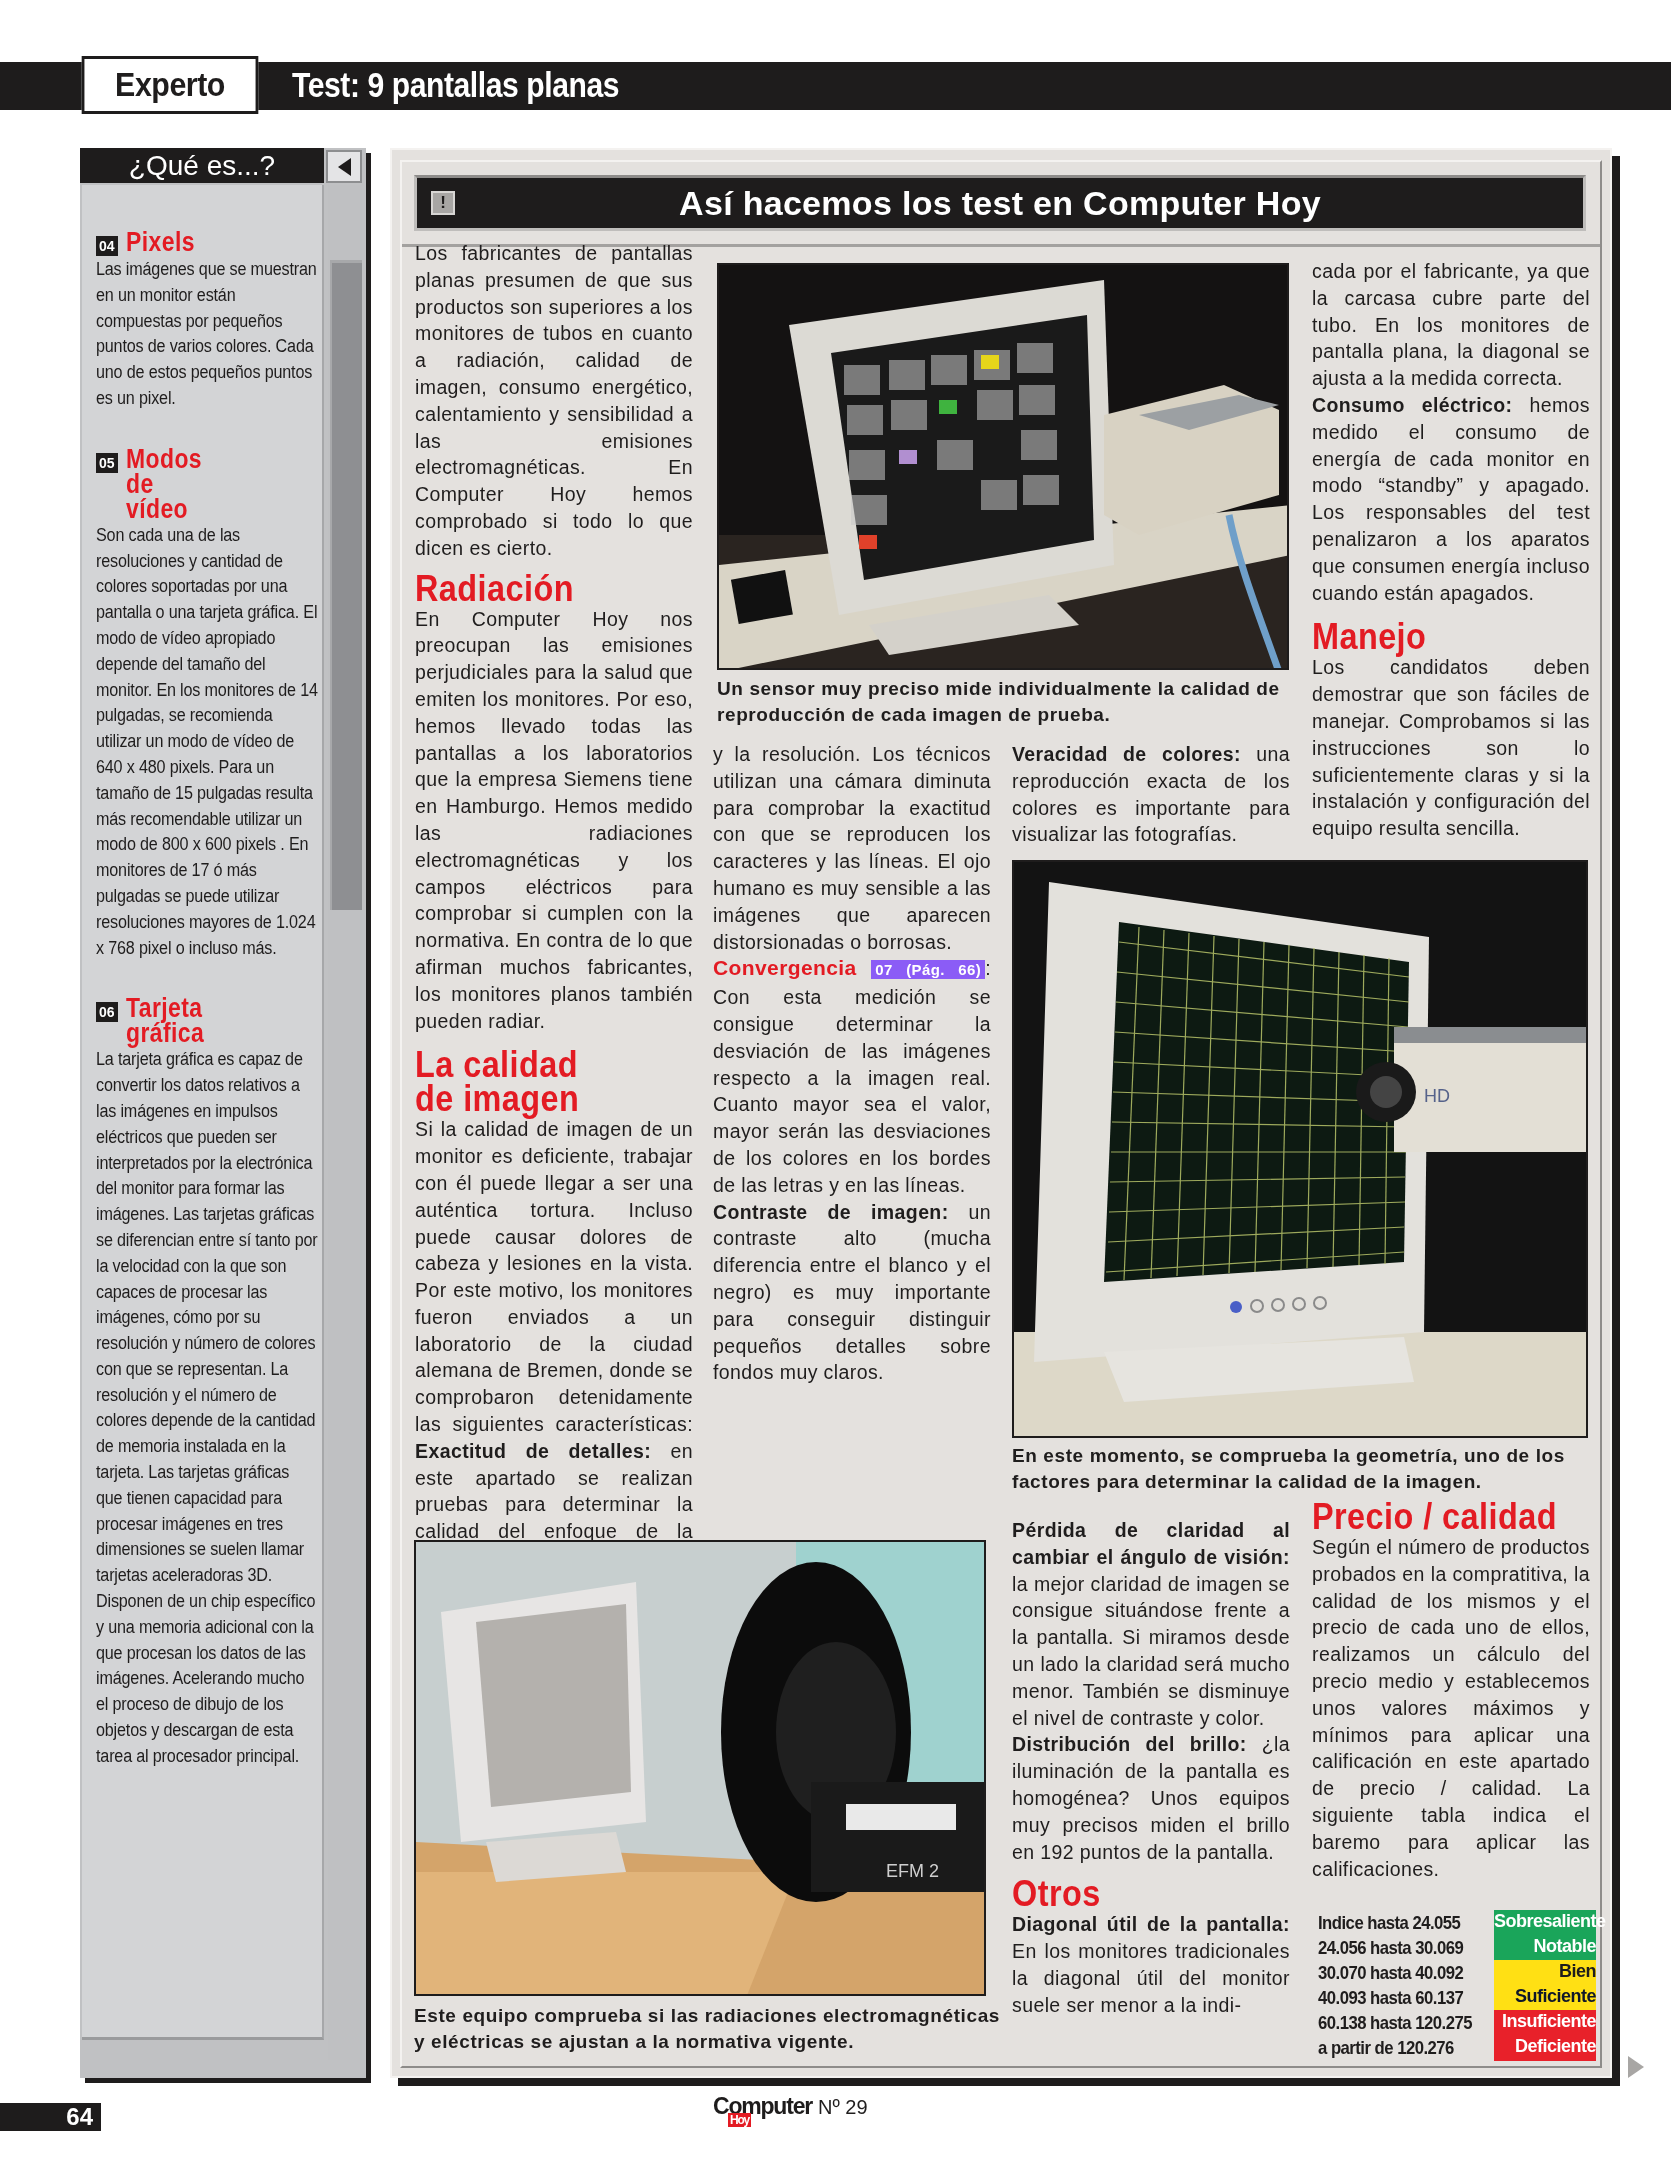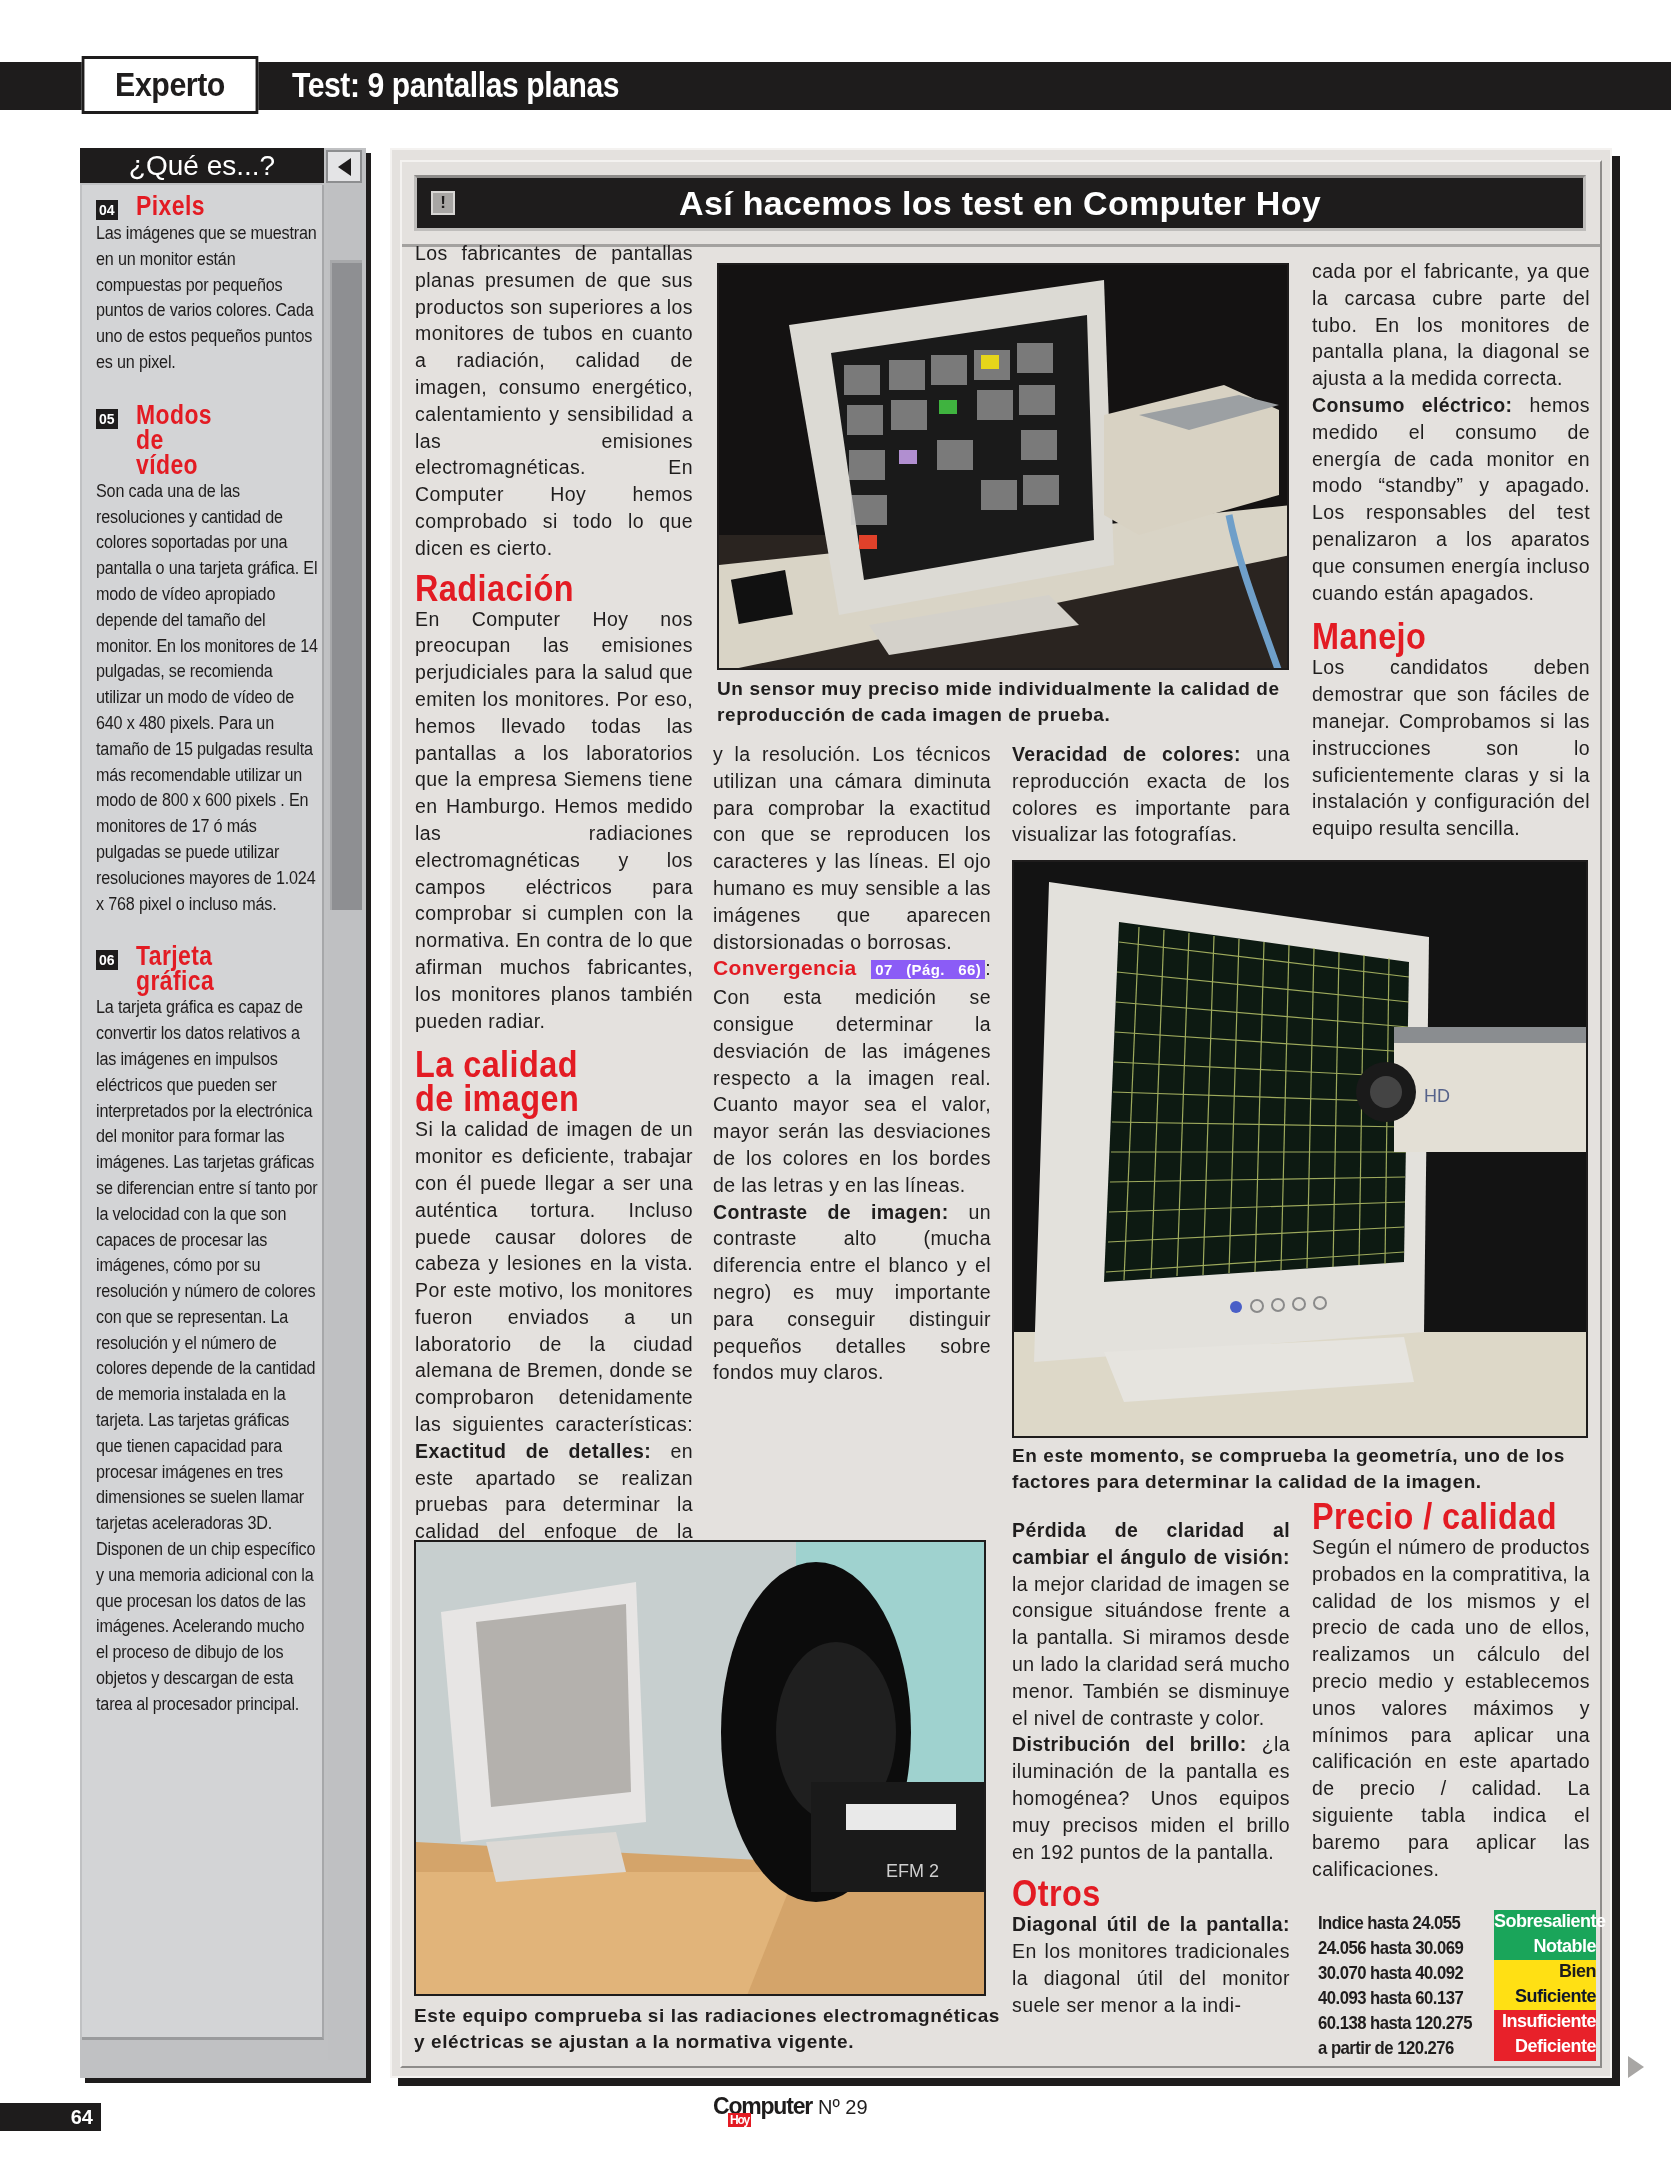--- a/index.html
+++ b/index.html
@@ -14,21 +14,21 @@
   
   .side{left:80px;top:148px;width:286px;height:1930px;background:#c0c1c3;box-shadow:5px 5px 0 #1e1c1c;}
   .side-title{left:80px;top:148px;width:244px;height:35px;background:#1e1c1c;color:#fff;font-size:28px;display:flex;align-items:center;justify-content:center;}
   .side-btn{left:326px;top:150px;width:36px;height:33px;background:#e4e4e6;border:2px solid #8d8e90;display:flex;align-items:center;justify-content:center;}
   .side-btn .tri{width:0;height:0;border-top:9px solid transparent;border-bottom:9px solid transparent;border-right:13px solid #1e1c1c;}
   .side-body{left:82px;top:185px;width:242px;height:1855px;background:#d3d4d6;border-right:2px solid #a6a7a9;border-bottom:3px solid #9a9b9d;}
   .side-track{left:328px;top:185px;width:34px;height:1875px;background:#bfc0c2;}
   .side-thumb{left:330px;top:260px;width:32px;height:650px;background:#8e8f92;border-top:3px solid #a7a8aa;border-left:2px solid #a7a8aa;}
   .side-content{left:96px;top:194px;width:220px;}
   .term{margin-bottom:22px;}
-  .term-head{display:flex;align-items:flex-start;gap:18px;}
+  .term-head{display:flex;align-items:flex-start;gap:8px;margin-top:36px;}
   .num{background:#1e1c1c;color:#fff;font-weight:700;font-size:14px;padding:2px 3px;margin-top:6px;line-height:16px;}
   .term-title{color:#e31b23;font-weight:700;font-size:27px;line-height:25px;letter-spacing:0.5px;transform:scaleX(0.85);transform-origin:left top;}
   .term-body{font-size:18.8px;line-height:25.8px;letter-spacing:-0.2px;transform:scaleX(0.86);transform-origin:left top;width:258px;white-space:pre-line;}
   
   .panel-shadow{left:398px;top:156px;width:1222px;height:1930px;background:#1e1c1c;}
   .panel{left:390px;top:148px;width:1222px;height:1930px;background:#e4e1de;border:2px solid #f4f2f0;}
   .panel-inner{left:400px;top:160px;width:1202px;height:1908px;border:2px solid #f4f2f0;border-bottom-color:#8e8c8a;border-right-color:#8e8c8a;}
   .ptitle{left:414px;top:175px;width:1172px;height:56px;background:#1e1c1c;border:3px solid #bfbdbb;border-top-color:#8e8c8a;display:flex;align-items:center;}
   .ptitle .bang{position:absolute;left:14px;top:13px;width:24px;height:24px;background:#a8a6a4;border:2px solid #d8d6d4;color:#1e1c1c;font-weight:700;font-size:17px;text-align:center;line-height:20px;}
   .ptitle .txt{width:100%;text-align:center;color:#fff;font-weight:700;font-size:34px;letter-spacing:0.3px;}
@@ -40,21 +40,21 @@
   .kw{color:#e31b23;font-weight:700;font-size:21px;}
   .ref{background:#8b5cf6;color:#fff;font-weight:700;font-size:15px;padding:1px 4px;}
   .caption{font-weight:700;font-size:19px;line-height:26px;letter-spacing:0.6px;}
   .photo{border:2px solid #1e1c1c;overflow:hidden;}
   
   .rt{left:1318px;top:1910px;width:285px;}
   .rt-row{display:flex;height:25px;align-items:center;}
   .rt-range{width:168px;font-weight:700;font-size:19px;letter-spacing:-0.6px;transform:scaleX(0.88);transform-origin:left center;white-space:nowrap;}
   .rt-badge{width:102px;height:26px;margin-left:8px;font-weight:700;font-size:18px;text-align:right;line-height:22px;letter-spacing:-0.5px;}
   
-  .pagenum{left:0;top:2103px;width:101px;height:28px;background:#1e1c1c;color:#fff;font-weight:700;font-size:20px;text-align:right;padding-right:8px;line-height:28px;}
+  .pagenum{left:0;top:2103px;width:101px;height:28px;background:#1e1c1c;color:#fff;font-weight:700;font-size:24px;text-align:right;padding-right:8px;line-height:28px;}
   .brand{left:713px;top:2093px;display:flex;align-items:flex-start;}
   .brand .comp{font-weight:700;font-size:23px;letter-spacing:-1.2px;color:#1e1c1c;position:relative;}
   .brand .hoy{position:absolute;left:15px;top:20px;background:#e31b23;color:#fff;font-size:12px;font-weight:700;padding:0 2px;}
   .brand .no{font-size:20px;margin-left:6px;margin-top:3px;}
   .next-arrow{left:1628px;top:2056px;width:0;height:0;border-top:11px solid transparent;border-bottom:11px solid transparent;border-left:16px solid #a8a6a4;}
 </style>
 </head>
 <body>
 
 <div class="abs topbar"></div>

